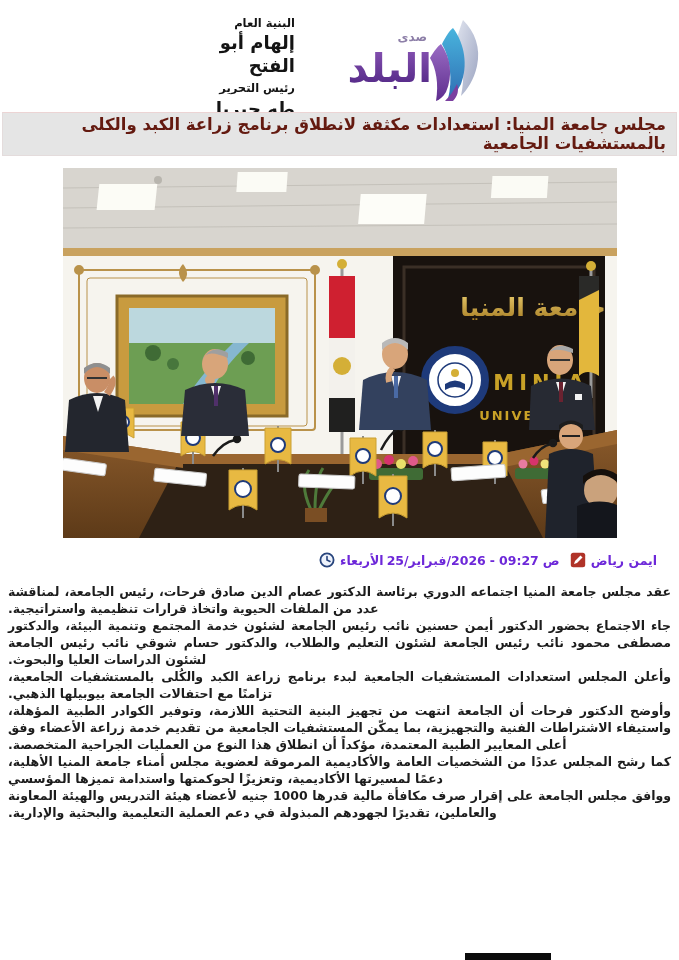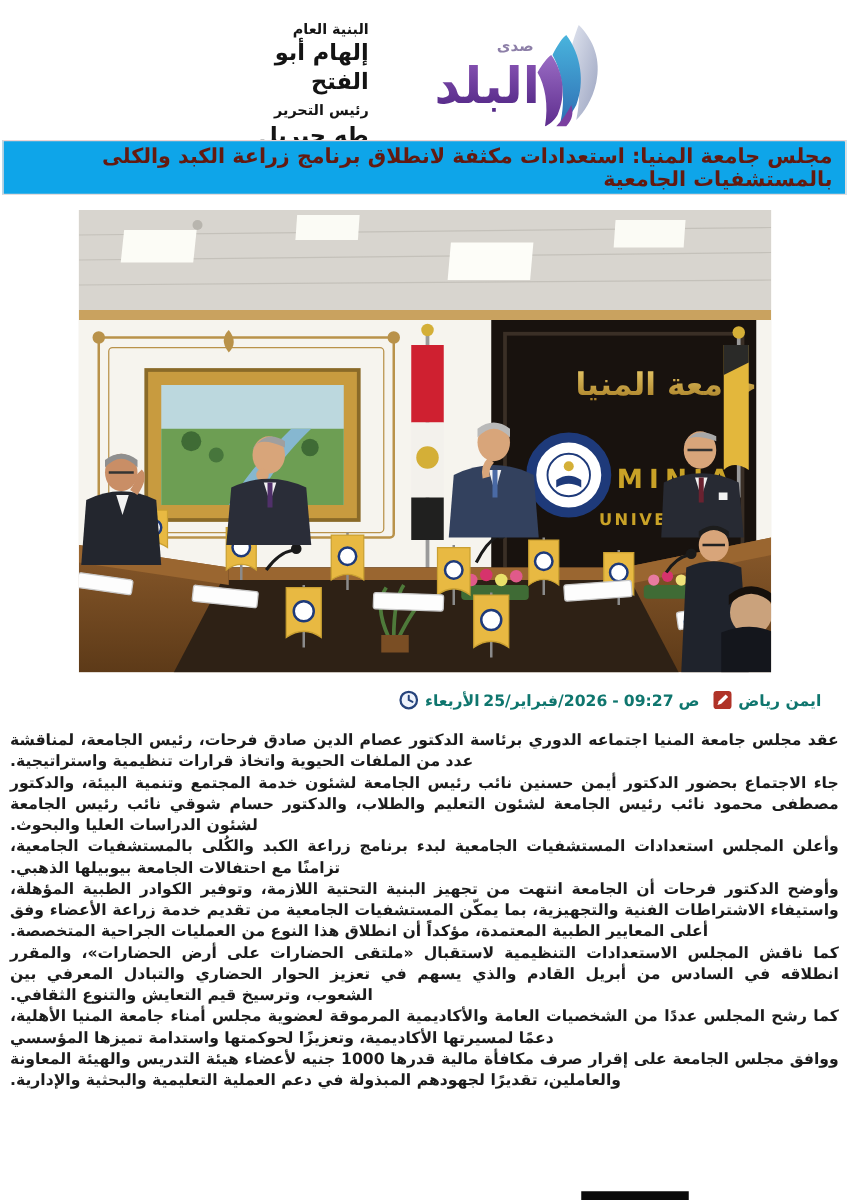--- a/index.html
+++ b/index.html
@@ -10,33 +10,33 @@
   
   .masthead { position:absolute; top:14px; left:0; width:679px; height:92px; }
   .credits { position:absolute; top:2px; left:185px; width:110px; text-align:right;
     color:#141414; line-height:1.25; }
   .credits .small { font-size:11.5px; font-weight:bold; }
   .credits .name  { font-size:18px; font-weight:bold; margin:2px 0 4px; }
   .logo { position:absolute; top:0; left:335px; width:160px; height:88px; }
 
   
   .headline-box { position:absolute; top:112px; left:2px; width:675px; height:44px;
-    border:1px solid #e4dcdc; border-top-color:#ecd4d4; background:#0ea5e9;
+    border:1px solid #e4dcdc; border-top-color:#ecd4d4; background:#e5e5e5;
     display:flex; align-items:center; }
   .headline { direction:rtl; width:100%; padding:0 10px; text-align:right;
     font-size:16.5px; font-weight:bold; color:#641a10; letter-spacing:-.2px; }
 
   
   .photo { position:absolute; top:168px; left:63px; width:554px; height:370px;
     overflow:hidden; background:#e9e6e0; }
 
   
   .byline { position:absolute; top:548px; left:0; width:672px; height:24px;
     display:flex; direction:ltr; justify-content:flex-end; align-items:center;
-    font-size:12.5px; font-weight:bold; color:#0f766e; }
+    font-size:12.5px; font-weight:bold; color:#6d28d9; }
   .byline .tok { white-space:pre; }
   .byline .day { margin:0 3px 0 5px; }
   .byline .dash { margin:0 4px; }
   .byline .ampm { margin-left:4px; }
   .byline .icon { width:16px; height:16px; display:inline-block; }
   .byline .pencil { margin:0 5px 0 10px; }
   .byline .author { margin-right:15px; }
 
   
   .article { position:absolute; top:583px; left:8px; width:663px; direction:rtl;
@@ -331,19 +331,18 @@
       </svg>
     </span>
     <span class="tok author">ايمن رياض</span>
   </div>
 
   <div class="article">
     <p>عقد مجلس جامعة المنيا اجتماعه الدوري برئاسة الدكتور عصام الدين صادق فرحات، رئيس الجامعة، لمناقشة عدد من الملفات الحيوية واتخاذ قرارات تنظيمية واستراتيجية.</p>
     <p>جاء الاجتماع بحضور  الدكتور أيمن حسنين نائب رئيس الجامعة لشئون خدمة المجتمع وتنمية البيئة، والدكتور مصطفى محمود نائب رئيس الجامعة لشئون التعليم والطلاب، والدكتور حسام شوقي نائب رئيس الجامعة لشئون الدراسات العليا والبحوث.</p>
     <p>وأعلن المجلس استعدادات المستشفيات الجامعية لبدء برنامج زراعة الكبد والكُلى بالمستشفيات الجامعية، تزامنًا مع احتفالات الجامعة بيوبيلها الذهبي.</p>
     <p>وأوضح الدكتور فرحات أن الجامعة انتهت من تجهيز البنية التحتية اللازمة، وتوفير الكوادر الطبية المؤهلة، واستيفاء الاشتراطات الفنية والتجهيزية، بما يمكّن المستشفيات الجامعية من تقديم خدمة زراعة الأعضاء وفق أعلى المعايير الطبية المعتمدة، مؤكداً أن انطلاق هذا النوع من العمليات الجراحية المتخصصة.</p>
-    <p>كما ناقش المجلس الاستعدادات التنظيمية لاستقبال «ملتقى الحضارات على أرض الحضارات»، والمقرر انطلاقه في السادس من أبريل القادم والذي يسهم في تعزيز الحوار الحضاري والتبادل المعرفي بين الشعوب، وترسيخ قيم التعايش والتنوع الثقافي.</p>
     <p>كما رشح المجلس عددًا من الشخصيات العامة والأكاديمية المرموقة لعضوية مجلس أمناء جامعة المنيا الأهلية، دعمًا لمسيرتها الأكاديمية، وتعزيزًا لحوكمتها واستدامة تميزها المؤسسي</p>
     <p>ووافق مجلس الجامعة على إقرار صرف مكافأة مالية قدرها 1000 جنيه لأعضاء هيئة التدريس والهيئة المعاونة والعاملين، تقديرًا لجهودهم المبذولة في دعم العملية التعليمية والبحثية والإدارية.</p>
   </div>
 
   <div class="bottom-bar"></div>
 </div>
 
 </body></html>

